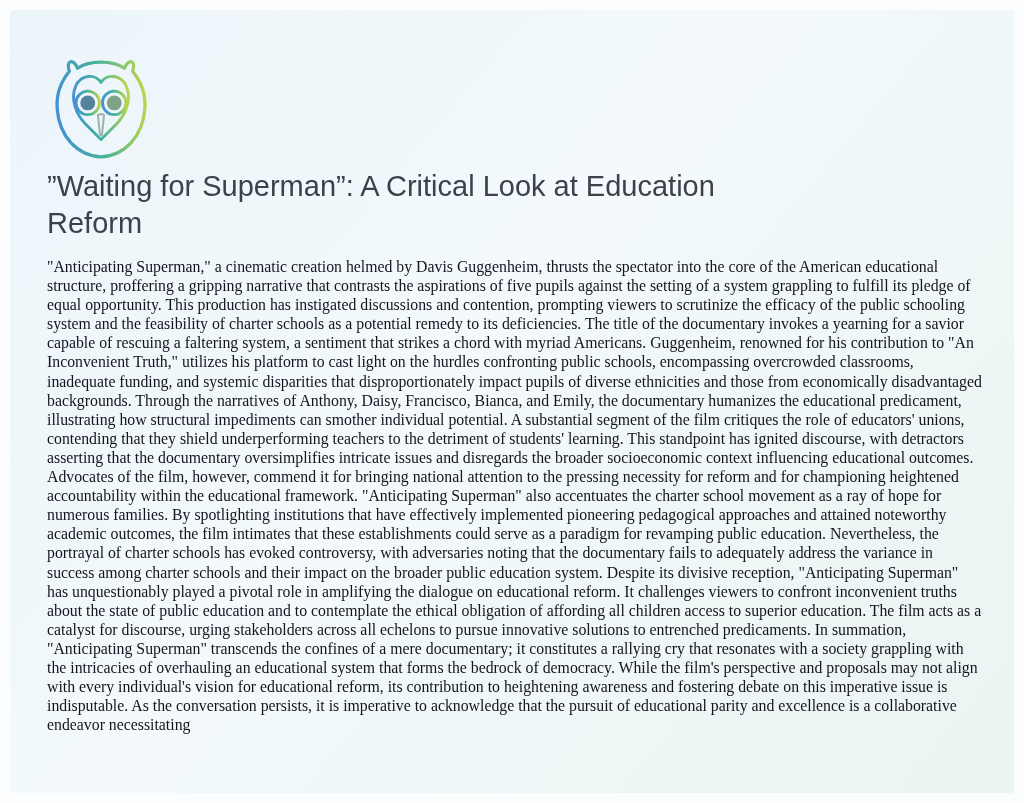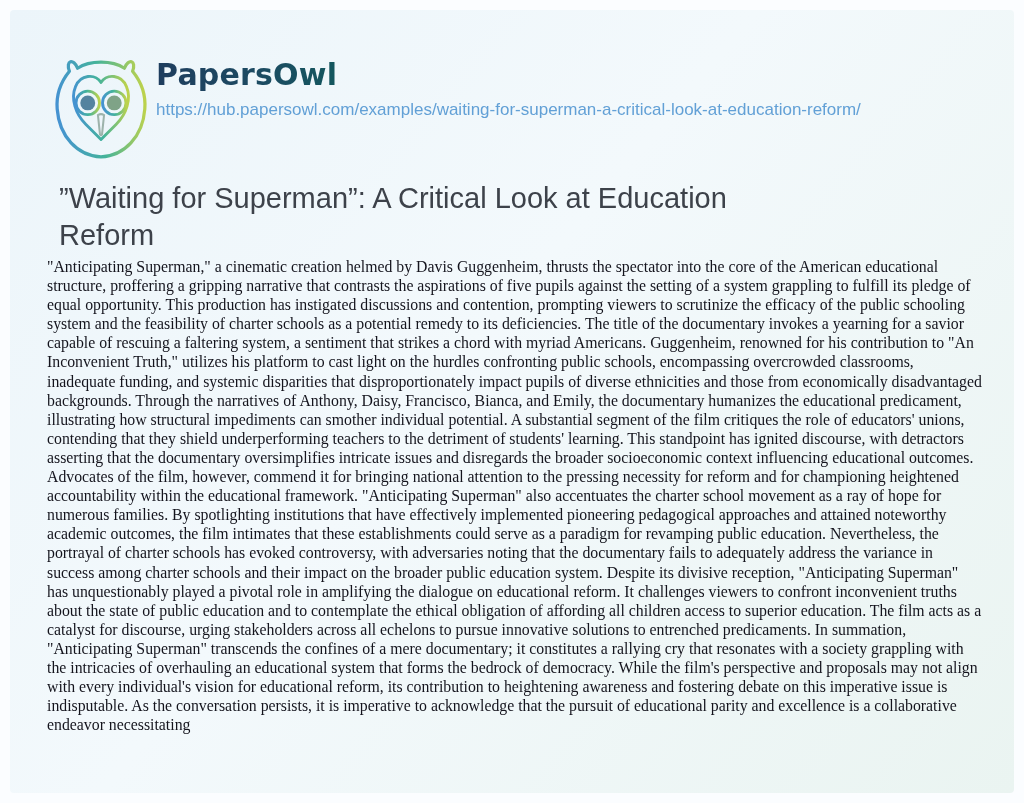--- a/index.html
+++ b/index.html
@@ -56,21 +56,21 @@
     line-height: 23px;
     color: #62a0d6;
     word-break: normal;
     overflow-wrap: break-word;
   }
   .article-title {
     position: absolute;
     left: 37px;
     top: 158px;
     width: 750px;
-    margin: 12px;
+    margin: 0;
     font-family: "Liberation Sans", sans-serif;
     font-weight: 400;
     font-size: 29px;
     line-height: 37px;
     color: #3d424a;
   }
   .article-body {
     position: absolute;
     left: 37px;
     top: 247px;
@@ -104,23 +104,19 @@
         <path d="M 50 27 C 44 18 30 19 25 31 C 20 43 25 58 35 68 C 41 74 46 79 50 83 C 54 79 59 74 65 68 C 75 58 80 43 75 31 C 70 19 56 18 50 27 Z" fill="none" stroke="url(#owlg)" stroke-width="2.8" stroke-linejoin="round"></path>
 
         <circle cx="37" cy="47" r="11.5" fill="none" stroke="url(#owlg)" stroke-width="2.8"></circle>
         <circle cx="63" cy="47" r="11.5" fill="none" stroke="url(#owlg)" stroke-width="2.8"></circle>
         <circle cx="37" cy="47" r="7.3" fill="#54839f"></circle>
         <circle cx="63" cy="47" r="7.3" fill="#7fa387"></circle>
 
         <path d="M 47 59 Q 50 57 53 59 L 51 78 Q 50 79.5 49 78 Z" fill="none" stroke="#9db3ab" stroke-width="2"></path>
       </svg>
     </div>
-    <div class="masthead-text">
-      <div class="brand">PapersOwl</div>
-      <div class="source-url">https://hub.papersowl.com/examples/waiting-for-superman-a-critical-look-at-education-reform/</div>
-    </div>
   </header>
 
   <h1 class="article-title">”Waiting for Superman”: A Critical Look at Education Reform</h1>
 
   <p class="article-body">"Anticipating Superman," a cinematic creation helmed by Davis Guggenheim, thrusts the spectator into the core of the American educational structure, proffering a gripping narrative that contrasts the aspirations of five pupils against the setting of a system grappling to fulfill its pledge of equal opportunity. This production has instigated discussions and contention, prompting viewers to scrutinize the efficacy of the public schooling system and the feasibility of charter schools as a potential remedy to its deficiencies. The title of the documentary invokes a yearning for a savior capable of rescuing a faltering system, a sentiment that strikes a chord with myriad Americans. Guggenheim, renowned for his contribution to "An Inconvenient Truth," utilizes his platform to cast light on the hurdles confronting public schools, encompassing overcrowded classrooms, inadequate funding, and systemic disparities that disproportionately impact pupils of diverse ethnicities and those from economically disadvantaged backgrounds. Through the narratives of Anthony, Daisy, Francisco, Bianca, and Emily, the documentary humanizes the educational predicament, illustrating how structural impediments can smother individual potential. A substantial segment of the film critiques the role of educators' unions, contending that they shield underperforming teachers to the detriment of students' learning. This standpoint has ignited discourse, with detractors asserting that the documentary oversimplifies intricate issues and disregards the broader socioeconomic context influencing educational outcomes. Advocates of the film, however, commend it for bringing national attention to the pressing necessity for reform and for championing heightened accountability within the educational framework. "Anticipating Superman" also accentuates the charter school movement as a ray of hope for numerous families. By spotlighting institutions that have effectively implemented pioneering pedagogical approaches and attained noteworthy academic outcomes, the film intimates that these establishments could serve as a paradigm for revamping public education. Nevertheless, the portrayal of charter schools has evoked controversy, with adversaries noting that the documentary fails to adequately address the variance in success among charter schools and their impact on the broader public education system. Despite its divisive reception, "Anticipating Superman" has unquestionably played a pivotal role in amplifying the dialogue on educational reform. It challenges viewers to confront inconvenient truths about the state of public education and to contemplate the ethical obligation of affording all children access to superior education. The film acts as a catalyst for discourse, urging stakeholders across all echelons to pursue innovative solutions to entrenched predicaments. In summation, "Anticipating Superman" transcends the confines of a mere documentary; it constitutes a rallying cry that resonates with a society grappling with the intricacies of overhauling an educational system that forms the bedrock of democracy. While the film's perspective and proposals may not align with every individual's vision for educational reform, its contribution to heightening awareness and fostering debate on this imperative issue is indisputable. As the conversation persists, it is imperative to acknowledge that the pursuit of educational parity and excellence is a collaborative endeavor necessitating</p>
 
 </div>
 
 </body></html>

